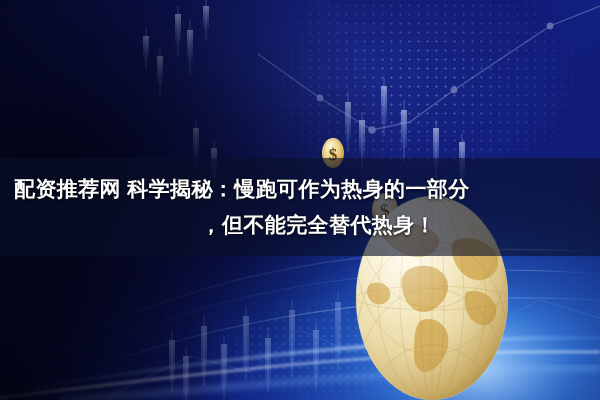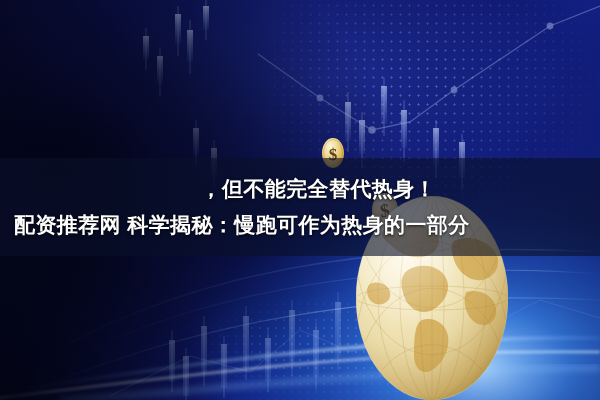--- a/index.html
+++ b/index.html
@@ -338,17 +338,17 @@
         <line x1="76" y1="0" x2="76" y2="204"></line>
       </g>
     </g>
 
     <ellipse cx="76" cy="102" rx="76" ry="102" fill="url(#globeShade)"></ellipse>
     <ellipse cx="76" cy="102" rx="76" ry="102" fill="none" stroke="#fff3cf" stroke-opacity="0.22" stroke-width="1"></ellipse>
   </svg>
 
   <div class="caption-band"></div>
   <div class="caption-text">
+    <div class="cap-line l1">配资推荐网 科学揭秘：慢跑可作为热身的一部分</div>
     <div class="cap-line l2">，但不能完全替代热身！</div>
-    <div class="cap-line l1">配资推荐网 科学揭秘：慢跑可作为热身的一部分</div>
   </div>
 
 </div>
 
 </body></html>

